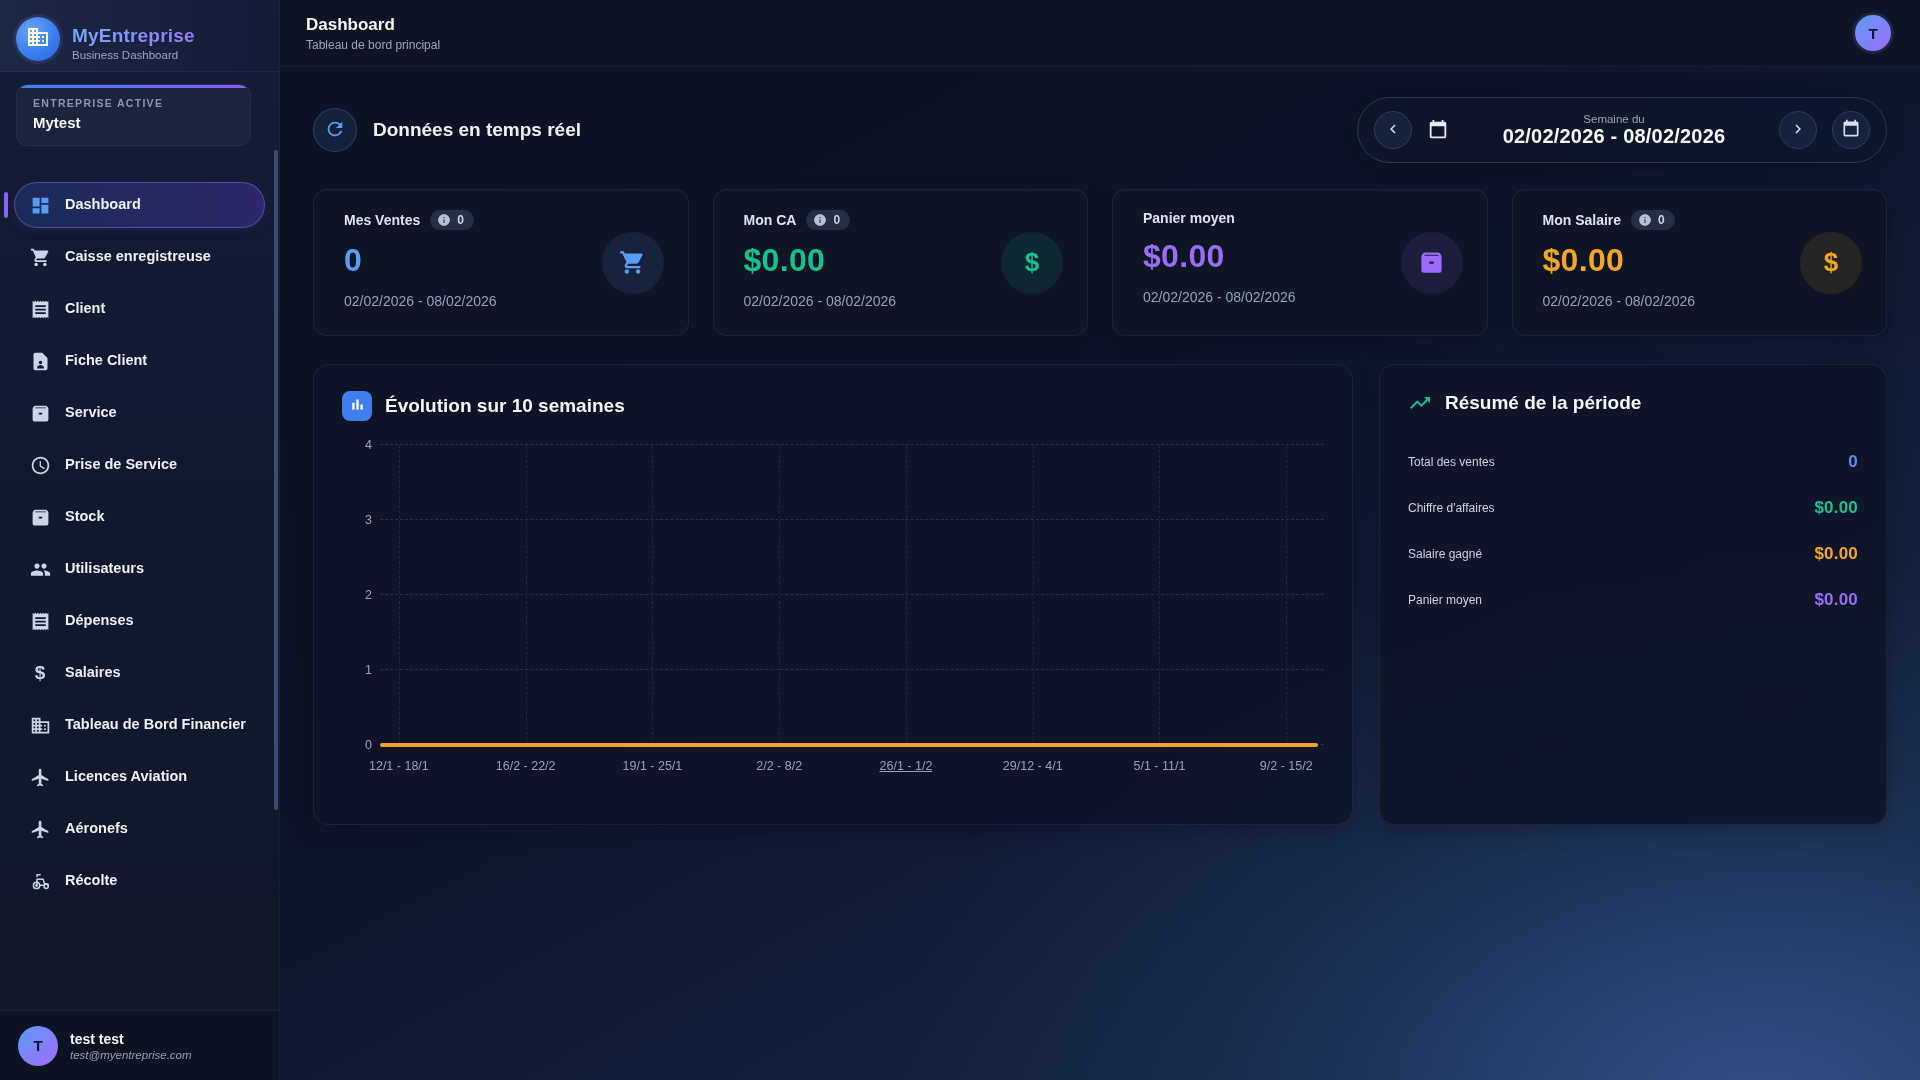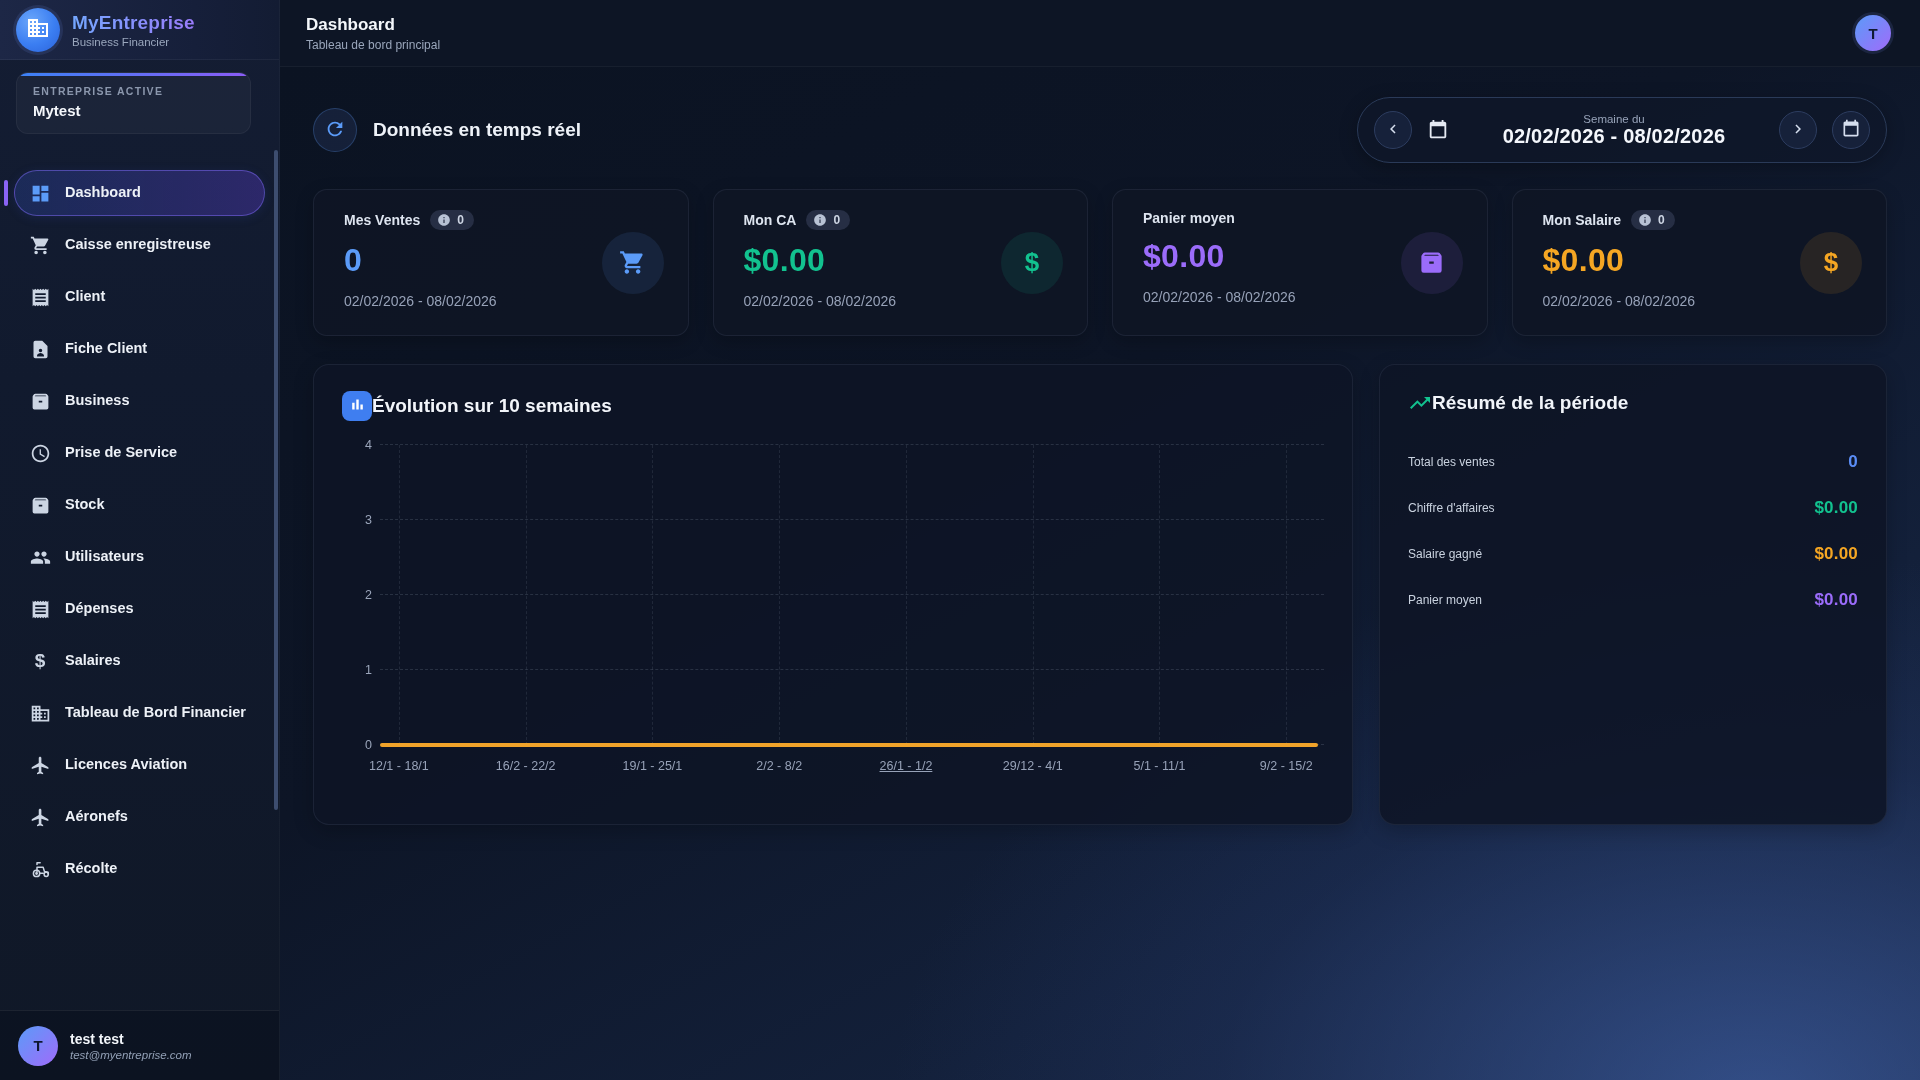--- a/index.html
+++ b/index.html
@@ -13,21 +13,21 @@
   .app { display:flex; width:1920px; height:1080px; }
 
   
   .sidebar {
     width:280px; height:100%; flex:0 0 280px;
     background:linear-gradient(180deg,#141d33 0%,#111a2e 35%,#101827 100%);
     display:flex; flex-direction:column; position:relative;
     border-right:1px solid rgba(255,255,255,0.03);
   }
   .sb-header {
-    height:60px; padding:10px 16px; display:flex; align-items:center; gap:12px;
+    height:72px; padding:10px 16px; display:flex; align-items:flex-end; gap:12px;
     background:linear-gradient(90deg,#1d2746 0%,#161f3a 70%,#131c33 100%);
     border-bottom:1px solid rgba(255,255,255,0.05);
   }
   .logo-circle {
     width:44px; height:44px; border-radius:50%;
     background:radial-gradient(circle at 35% 30%, #6aa6fa 0%, #3b7ef2 55%, #2b62d9 100%);
     display:flex; align-items:center; justify-content:center; color:#fff;
     box-shadow:0 0 0 3px rgba(120,160,255,0.12);
   }
   .logo-circle svg { width:24px; height:24px; }
@@ -168,21 +168,21 @@
   .stat-icon-circle .dollar-glyph { font-size:26px; }
   .nav-icon .dollar-glyph { font-size:19px; }
 
   
   .panel-grid { display:grid; grid-template-columns:1fr 508px; gap:26px; height:461px; }
   .panel {
     border-radius:16px; background:rgba(14,21,37,0.88);
     border:1px solid rgba(124,139,170,0.13); padding:26px 28px;
     box-shadow:0 6px 20px rgba(0,0,0,0.22);
   }
-  .panel-title-row { display:flex; align-items:center; }
+  .panel-title-row { display:flex; align-items:center; gap:13px; }
   .chart-title-ic {
     width:30px; height:30px; border-radius:8px; background:#3f7ef0; color:#fff;
     display:flex; align-items:center; justify-content:center;
   }
   .chart-title-ic svg { width:17px; height:17px; }
   .panel-title { font-size:19px; font-weight:700; color:#f2f5fa; }
   .trend-ic { width:24px; height:24px; color:#12c28f; display:flex; }
   .trend-ic svg { width:24px; height:24px; }
 
   
@@ -217,21 +217,21 @@
 
   <aside class="sidebar">
     <div class="sb-header">
       <div class="logo-circle">
         <span><svg viewBox="0 0 24 24" fill="currentColor">
               <path d="M12 7V3H2v18h20V7H12zM6 19H4v-2h2v2zm0-4H4v-2h2v2zm0-4H4V9h2v2zm0-4H4V5h2v2zm4 12H8v-2h2v2zm0-4H8v-2h2v2zm0-4H8V9h2v2zm0-4H8V5h2v2zm10 12h-8v-2h2v-2h-2v-2h2v-2h-2V9h8v10zm-2-8h-2v2h2v-2zm0 4h-2v2h2v-2z"></path>
             </svg></span>
       </div>
       <div>
         <div class="brand-name">MyEntreprise</div>
-        <div class="brand-sub">Business Financier</div>
+        <div class="brand-sub">Business Dashboard</div>
       </div>
     </div>
 
     <div class="company-card">
       <div class="company-label">ENTREPRISE ACTIVE</div>
       <div class="company-name">Mytest</div>
     </div>
 
     <nav class="nav" id="nav-list">
         <div class="nav-item active">
@@ -265,21 +265,21 @@
             </svg>
           </span>
     <span class="nav-label">Fiche Client</span>
   </div>
         <div class="nav-item">
     <span class="nav-icon">
             <svg viewBox="0 0 24 24" fill="currentColor">
               <path d="M20.54 5.23l-1.39-1.68C18.88 3.21 18.47 3 18 3H6c-.47 0-.88.21-1.16.55L3.46 5.23C3.17 5.57 3 6.02 3 6.5V19a2 2 0 0 0 2 2h14a2 2 0 0 0 2-2V6.5c0-.48-.17-.93-.46-1.27zM6.24 5h11.52l.81.97H5.44l.8-.97zM14 13h-4v-2h4v2z"></path>
             </svg>
           </span>
-    <span class="nav-label">Business</span>
+    <span class="nav-label">Service</span>
   </div>
         <div class="nav-item">
     <span class="nav-icon">
             <svg viewBox="0 0 24 24" fill="currentColor">
               <path d="M11.99 2C6.47 2 2 6.48 2 12s4.47 10 9.99 10C17.52 22 22 17.52 22 12S17.52 2 11.99 2zM12 20c-4.42 0-8-3.58-8-8s3.58-8 8-8 8 3.58 8 8-3.58 8-8 8zm.5-13H11v6l5.25 3.15.75-1.23-4.5-2.67V7z"></path>
             </svg>
           </span>
     <span class="nav-label">Prise de Service</span>
   </div>
         <div class="nav-item">

